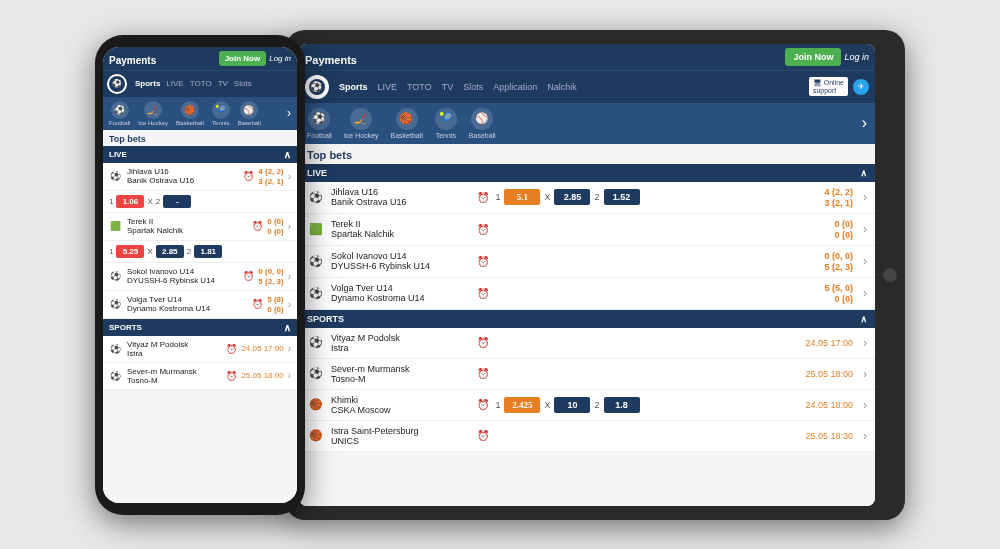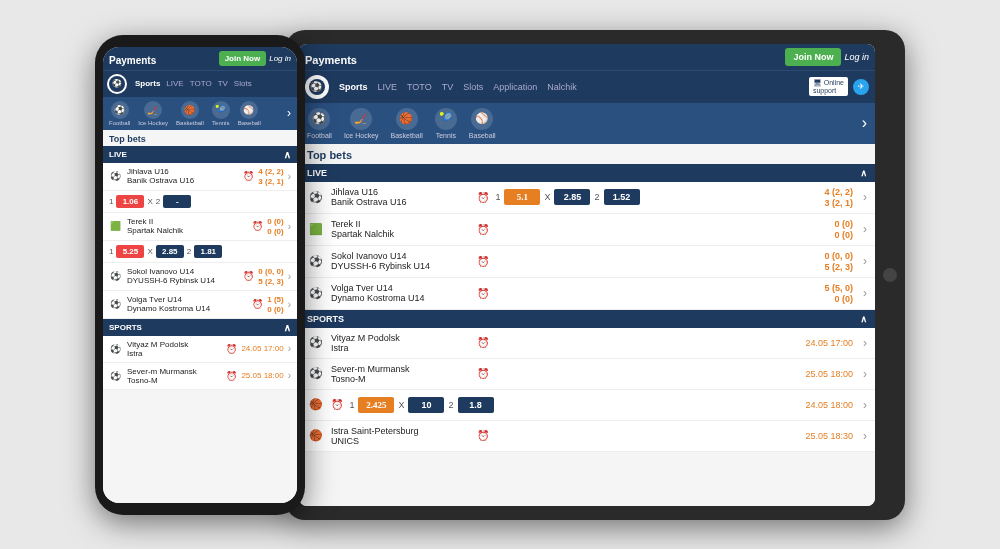--- a/index.html
+++ b/index.html
@@ -595,21 +595,21 @@
       </div>
 
       <div class="match-row">
         <div class="match-sport-icon">⚽</div>
         <div class="match-teams">
           <div class="match-team-name">Volga Tver U14</div>
           <div class="match-team-name">Dynamo Kostroma U14</div>
         </div>
         <span class="clock-icon">⏰</span>
         <div class="match-odds-right">
-          <span class="match-odd-value">1 (5)</span>
+          <span class="match-odd-value">5 (8)</span>
           <span class="match-odd-value">0 (0)</span>
         </div>
         <span class="match-chevron">›</span>
       </div>
 
       <div class="section-header">
         <span>SPORTS</span>
         <span class="chevron">∧</span>
       </div>
 
@@ -792,20 +792,24 @@
           <div class="t-match-team-name">Sever-m Murmansk</div>
           <div class="t-match-team-name">Tosno-M</div>
         </div>
         <span class="t-clock">⏰</span>
         <span class="t-date">25.05 18:00</span>
         <span class="t-chevron">›</span>
       </div>
 
       <div class="t-match-row">
         <div class="t-match-sport-icon">🏀</div>
+        <div class="t-match-teams">
+          <div class="t-match-team-name">Khimki</div>
+          <div class="t-match-team-name">CSKA Moscow</div>
+        </div>
         <span class="t-clock">⏰</span>
         <div style="flex:1;">
           <div class="t-odds-row" style="border:none;padding:2px 0;">
             <span class="t-odd-label">1</span>
             <div class="t-odd-btn hl">2.425</div>
             <span class="t-odd-x">X</span>
             <div class="t-odd-btn">10</div>
             <span class="t-odd-x">2</span>
             <div class="t-odd-btn">1.8</div>
           </div>

